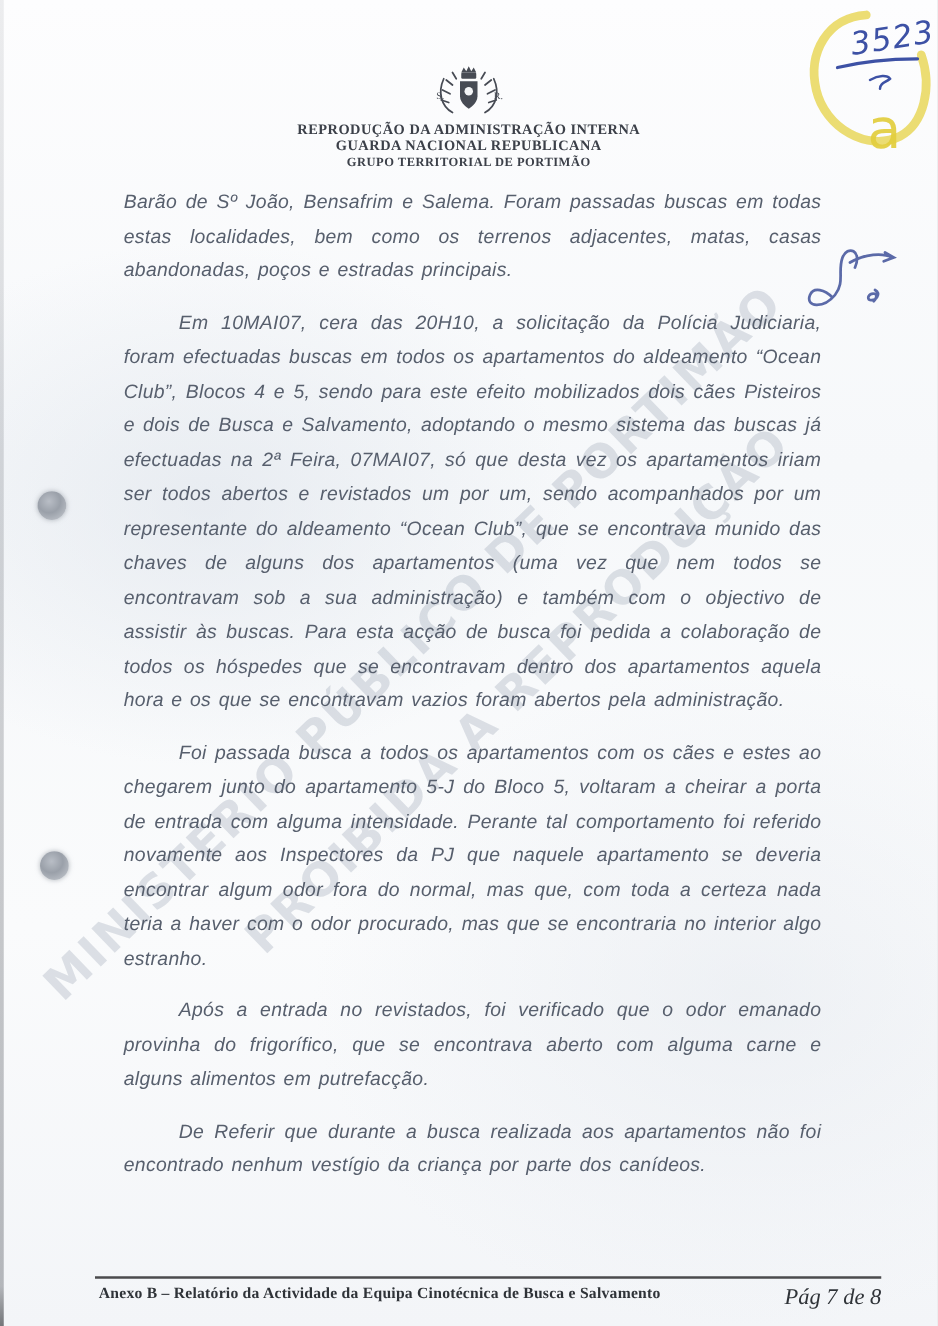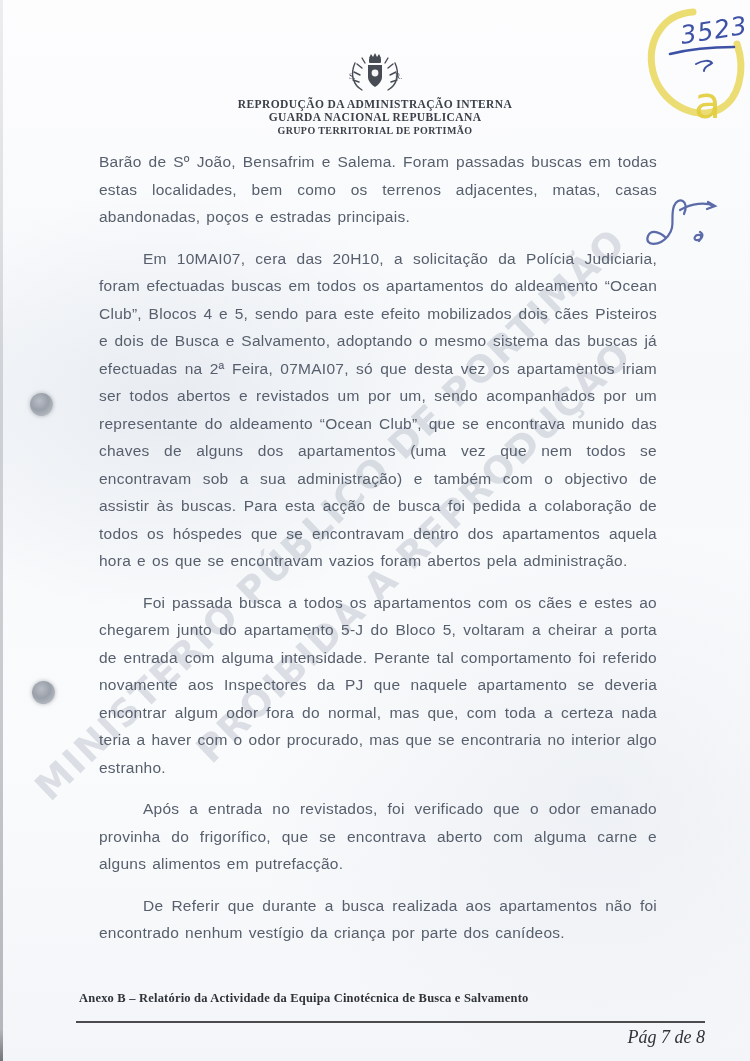--- a/index.html
+++ b/index.html
@@ -43,30 +43,30 @@
     letter-spacing:2px;white-space:nowrap;color:rgba(149,159,176,.30);
   }
   .watermark .wm2{margin-top:42px;transform:translateX(34px);}
 
   
   .doc-body{
     position:absolute;left:99px;top:148px;width:558px;z-index:2;
     color:#575f6d;font-size:15.5px;line-height:27.5px;
     letter-spacing:.25px;word-spacing:1.5px;text-align:justify;
   }
-  .para{margin:0 0 14px 0;}
+  .para{margin:0 0 14px 0;font-style:italic;}
   .para.indent{text-indent:44px;}
 
   
   .annot-tr{position:absolute;left:638px;top:6px;z-index:3;}
   .rubric{position:absolute;left:640px;top:192px;z-index:3;}
 
   
   .footer-rule{position:absolute;left:76px;top:1021px;width:629px;height:2px;background:#4b4b4d;z-index:2;}
-  .f-left{position:absolute;left:79px;top:991px;z-index:2;
+  .f-left{position:absolute;left:79px;top:1027px;z-index:2;
     font-family:"Liberation Serif", serif;font-size:12.5px;font-weight:700;color:#2f3338;letter-spacing:.2px;}
   .f-right{position:absolute;right:45px;top:1027px;z-index:2;
     font-family:"Liberation Serif", serif;font-size:18px;font-style:italic;color:#2f3338;}
 </style>
 </head>
 <body>
 
 <div class="page">
   <div class="edge-left"></div>
 

